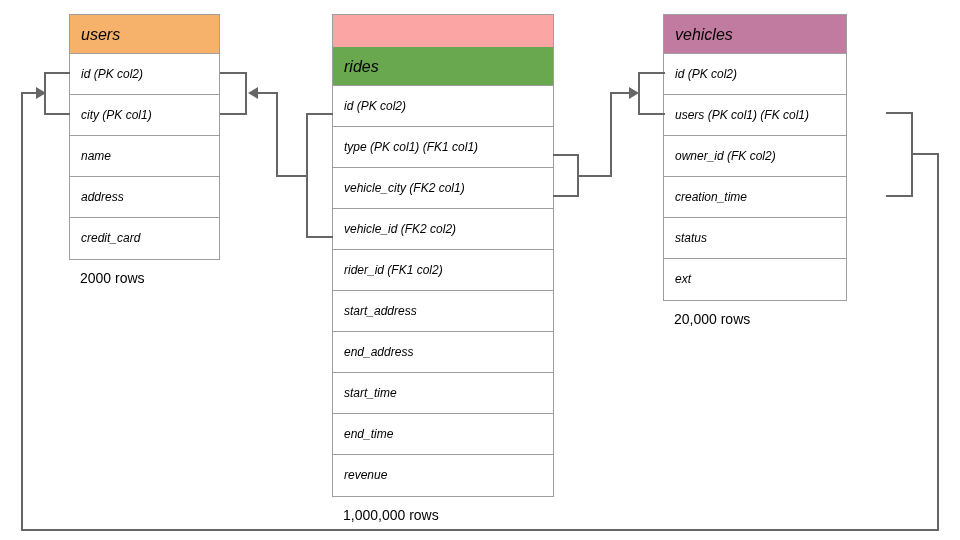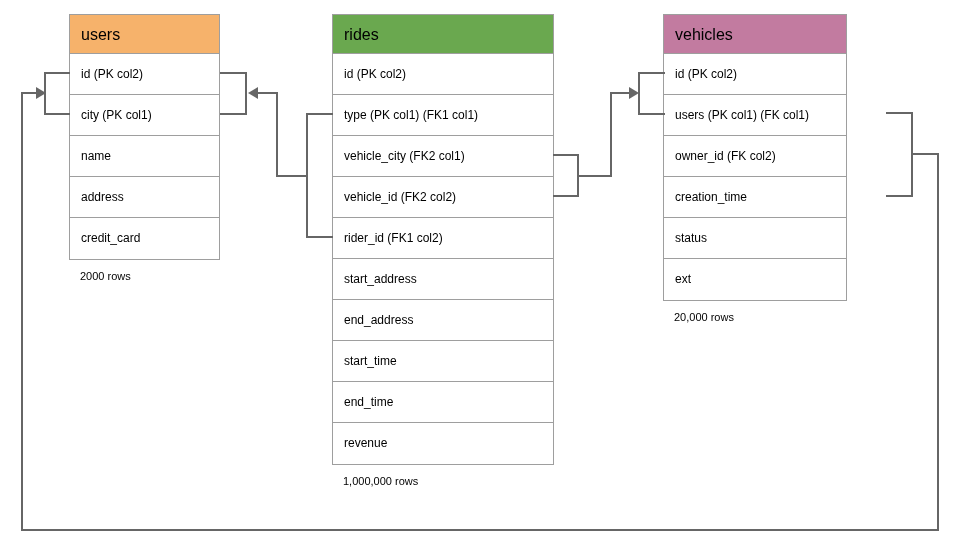--- a/index.html
+++ b/index.html
@@ -1,34 +1,34 @@
 <!DOCTYPE html>
 <html><head>
 <meta charset="utf-8">
 <style>
   html,body{margin:0;padding:0;background:#ffffff;}
   #stage{
     position:relative;width:960px;height:540px;background:#ffffff;overflow:hidden;
     font-family:"Liberation Sans",sans-serif;color:#000;
   }
   .table{position:absolute;}
-  .box{border:1px solid #9e9e9e;background:#fca5a5;box-sizing:border-box;}
+  .box{border:1px solid #9e9e9e;background:#fca5a5;box-sizing:border-box;font-style:italic;}
   .thead{
     height:39px;line-height:39px;padding-left:11px;font-size:16px;color:#000;
     box-sizing:border-box;border-bottom:1px solid #9e9e9e;
   }
   .thead.users{background:#F6B26B;}
-  .thead.rides{background:#6AA84F;}
+  .thead.rides{background:#6AA84F;margin-top:32px;}
   .thead.vehicles{background:#C27BA0;}
   .cell{
     height:41px;line-height:41px;padding-left:11px;font-size:12px;background:#fff;
     box-sizing:border-box;border-bottom:1px solid #9e9e9e;white-space:nowrap;overflow:hidden;
   }
   .cell:last-child{border-bottom:none;}
-  .caption{font-size:11px;color:#000;margin:10px 0 0 11px;}
+  .caption{font-size:14px;color:#000;margin:10px 0 0 11px;}
   .ln{position:absolute;background:#666666;}
   .arrow-right{
     position:absolute;width:0;height:0;
     border-top:6px solid transparent;border-bottom:6px solid transparent;
     border-left:10px solid #666666;
   }
   .arrow-left{
     position:absolute;width:0;height:0;
     border-top:6px solid transparent;border-bottom:6px solid transparent;
     border-right:10px solid #666666;

